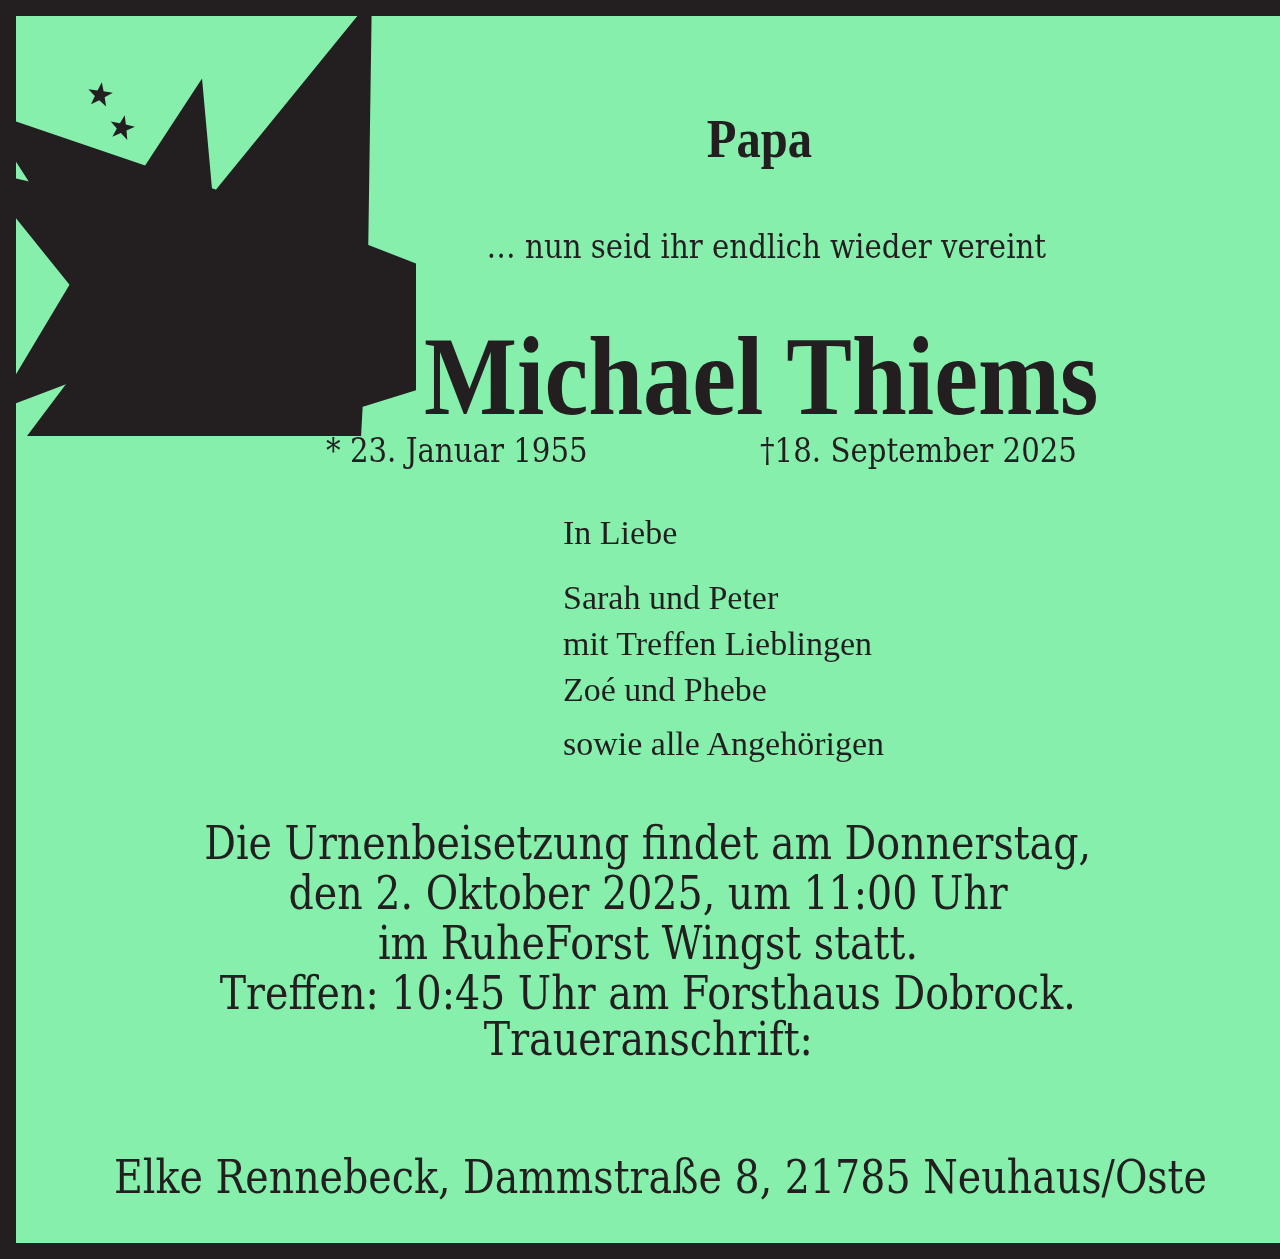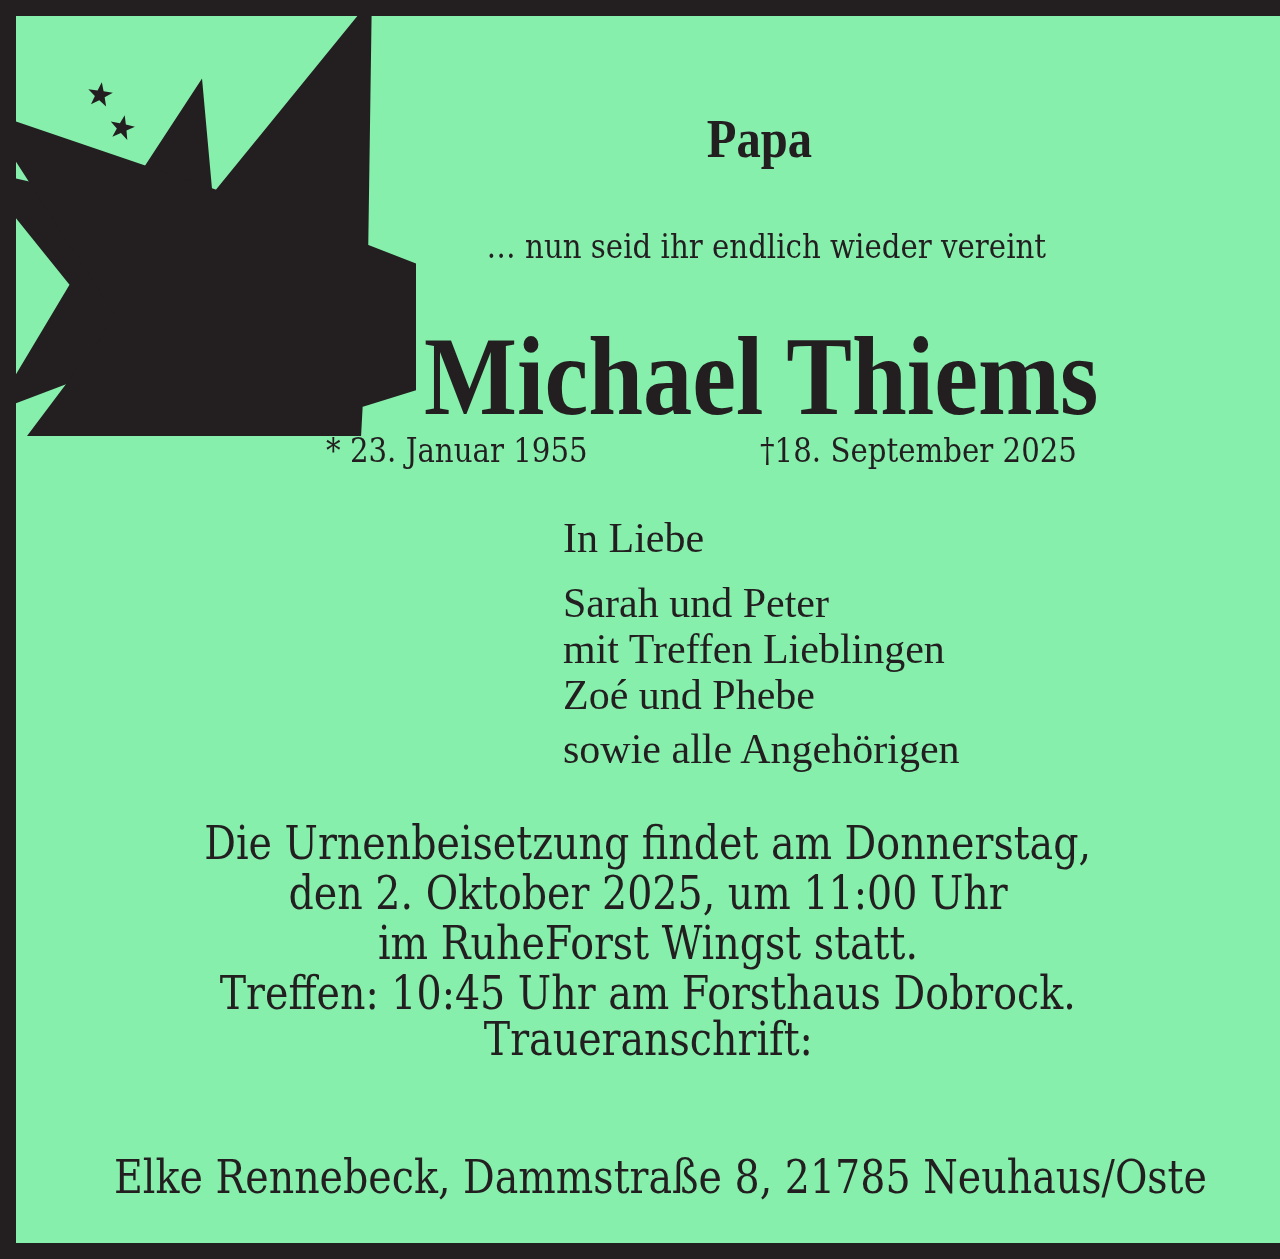--- a/index.html
+++ b/index.html
@@ -42,21 +42,21 @@
   .name span { display: inline-block; transform: scaleX(0.88); }
 
   .dates {
     top: 414px; left: 310px; width: 870px;
     font-family: "DejaVu Serif", serif; font-size: 34px;
   }
   .dates .birth { position: absolute; left: 0; top: 0; display: inline-block; transform-origin: left; transform: scaleX(0.86); }
   .dates .death { position: absolute; left: 434px; top: 0; display: inline-block; transform-origin: left; transform: scaleX(0.86); }
 
   .signoff {
-    left: 547px; font-size: 42px;
+    left: 547px; font-size: 34px;
     font-family: "Liberation Serif", serif;
     text-align: right;
   }
   .signoff.bold { font-weight: normal; }
   .signoff span { display: inline-block; transform-origin: left; }
 
   .info {
     font-family: "DejaVu Serif", serif; font-size: 46px;
   }
   .info span { display: inline-block; transform: scaleX(0.86); }

